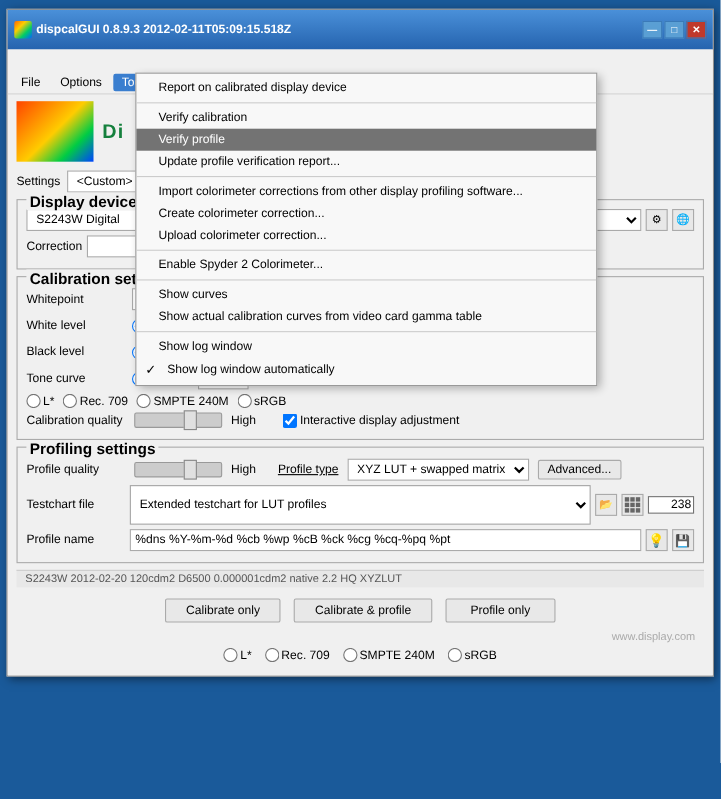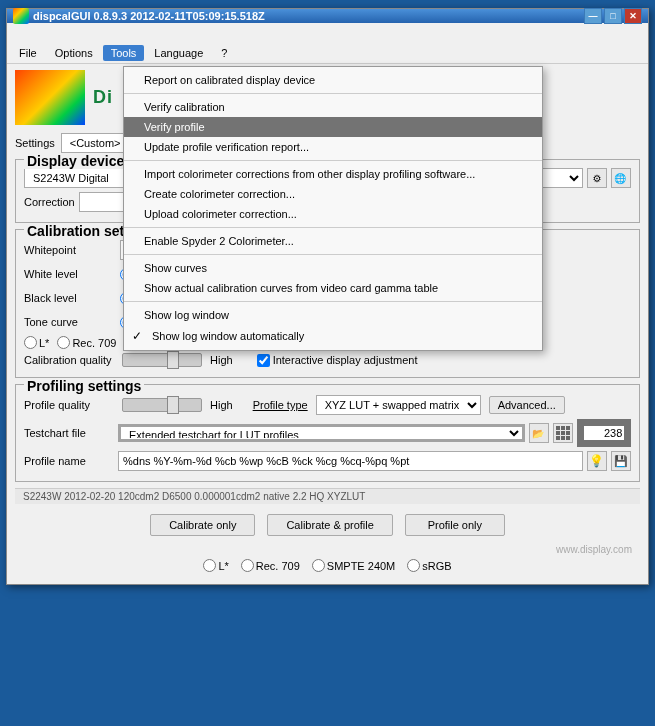--- a/index.html
+++ b/index.html
@@ -15,21 +15,21 @@
     .window {
       width: 643px;
       margin: 8px auto;
       background: #f0f0f0;
       border: 1px solid #888;
       box-shadow: 2px 2px 8px rgba(0,0,0,0.5);
     }
     .titlebar {
       background: linear-gradient(to bottom, #4a90d9, #2563ae);
       color: white;
-      height: 14px;
+      height: 36px;
       display: flex;
       align-items: center;
       justify-content: space-between;
       padding: 0 6px;
       font-size: 11px;
       font-weight: bold;
     }
     .titlebar-title { display: flex; align-items: center; gap: 4px; }
     .titlebar-icon {
       width: 16px; height: 16px;
@@ -212,37 +212,37 @@
       font-size: 11px;
       cursor: pointer;
       border-radius: 2px;
     }
 
     .testchart-row {
       display: flex; align-items: center; gap: 4px;
       margin-bottom: 4px;
     }
     .testchart-select {
-      border: 3px solid #a3a3a3;
+      border: 1px solid #a3a3a3;
       background: white;
       padding: 1px 4px;
       font-size: 11px;
-      height: 18px;
+      height: 36px;
       flex: 1;
     }
     .icon-btn {
       width: 20px; height: 20px;
       background: #e8e8e8;
       border: 1px solid #aaa;
       cursor: pointer;
       display: flex; align-items: center; justify-content: center;
       font-size: 10px;
     }
     .count-box {
-      border: 7px solid #737373;
+      border: 1px solid #737373;
       background: white;
       padding: 1px 20px;
       font-size: 11px;
       width: 30px;
       text-align: right;
     }
 
     .profile-name-row {
       display: flex; align-items: center; gap: 4px;
       margin-bottom: 4px;

